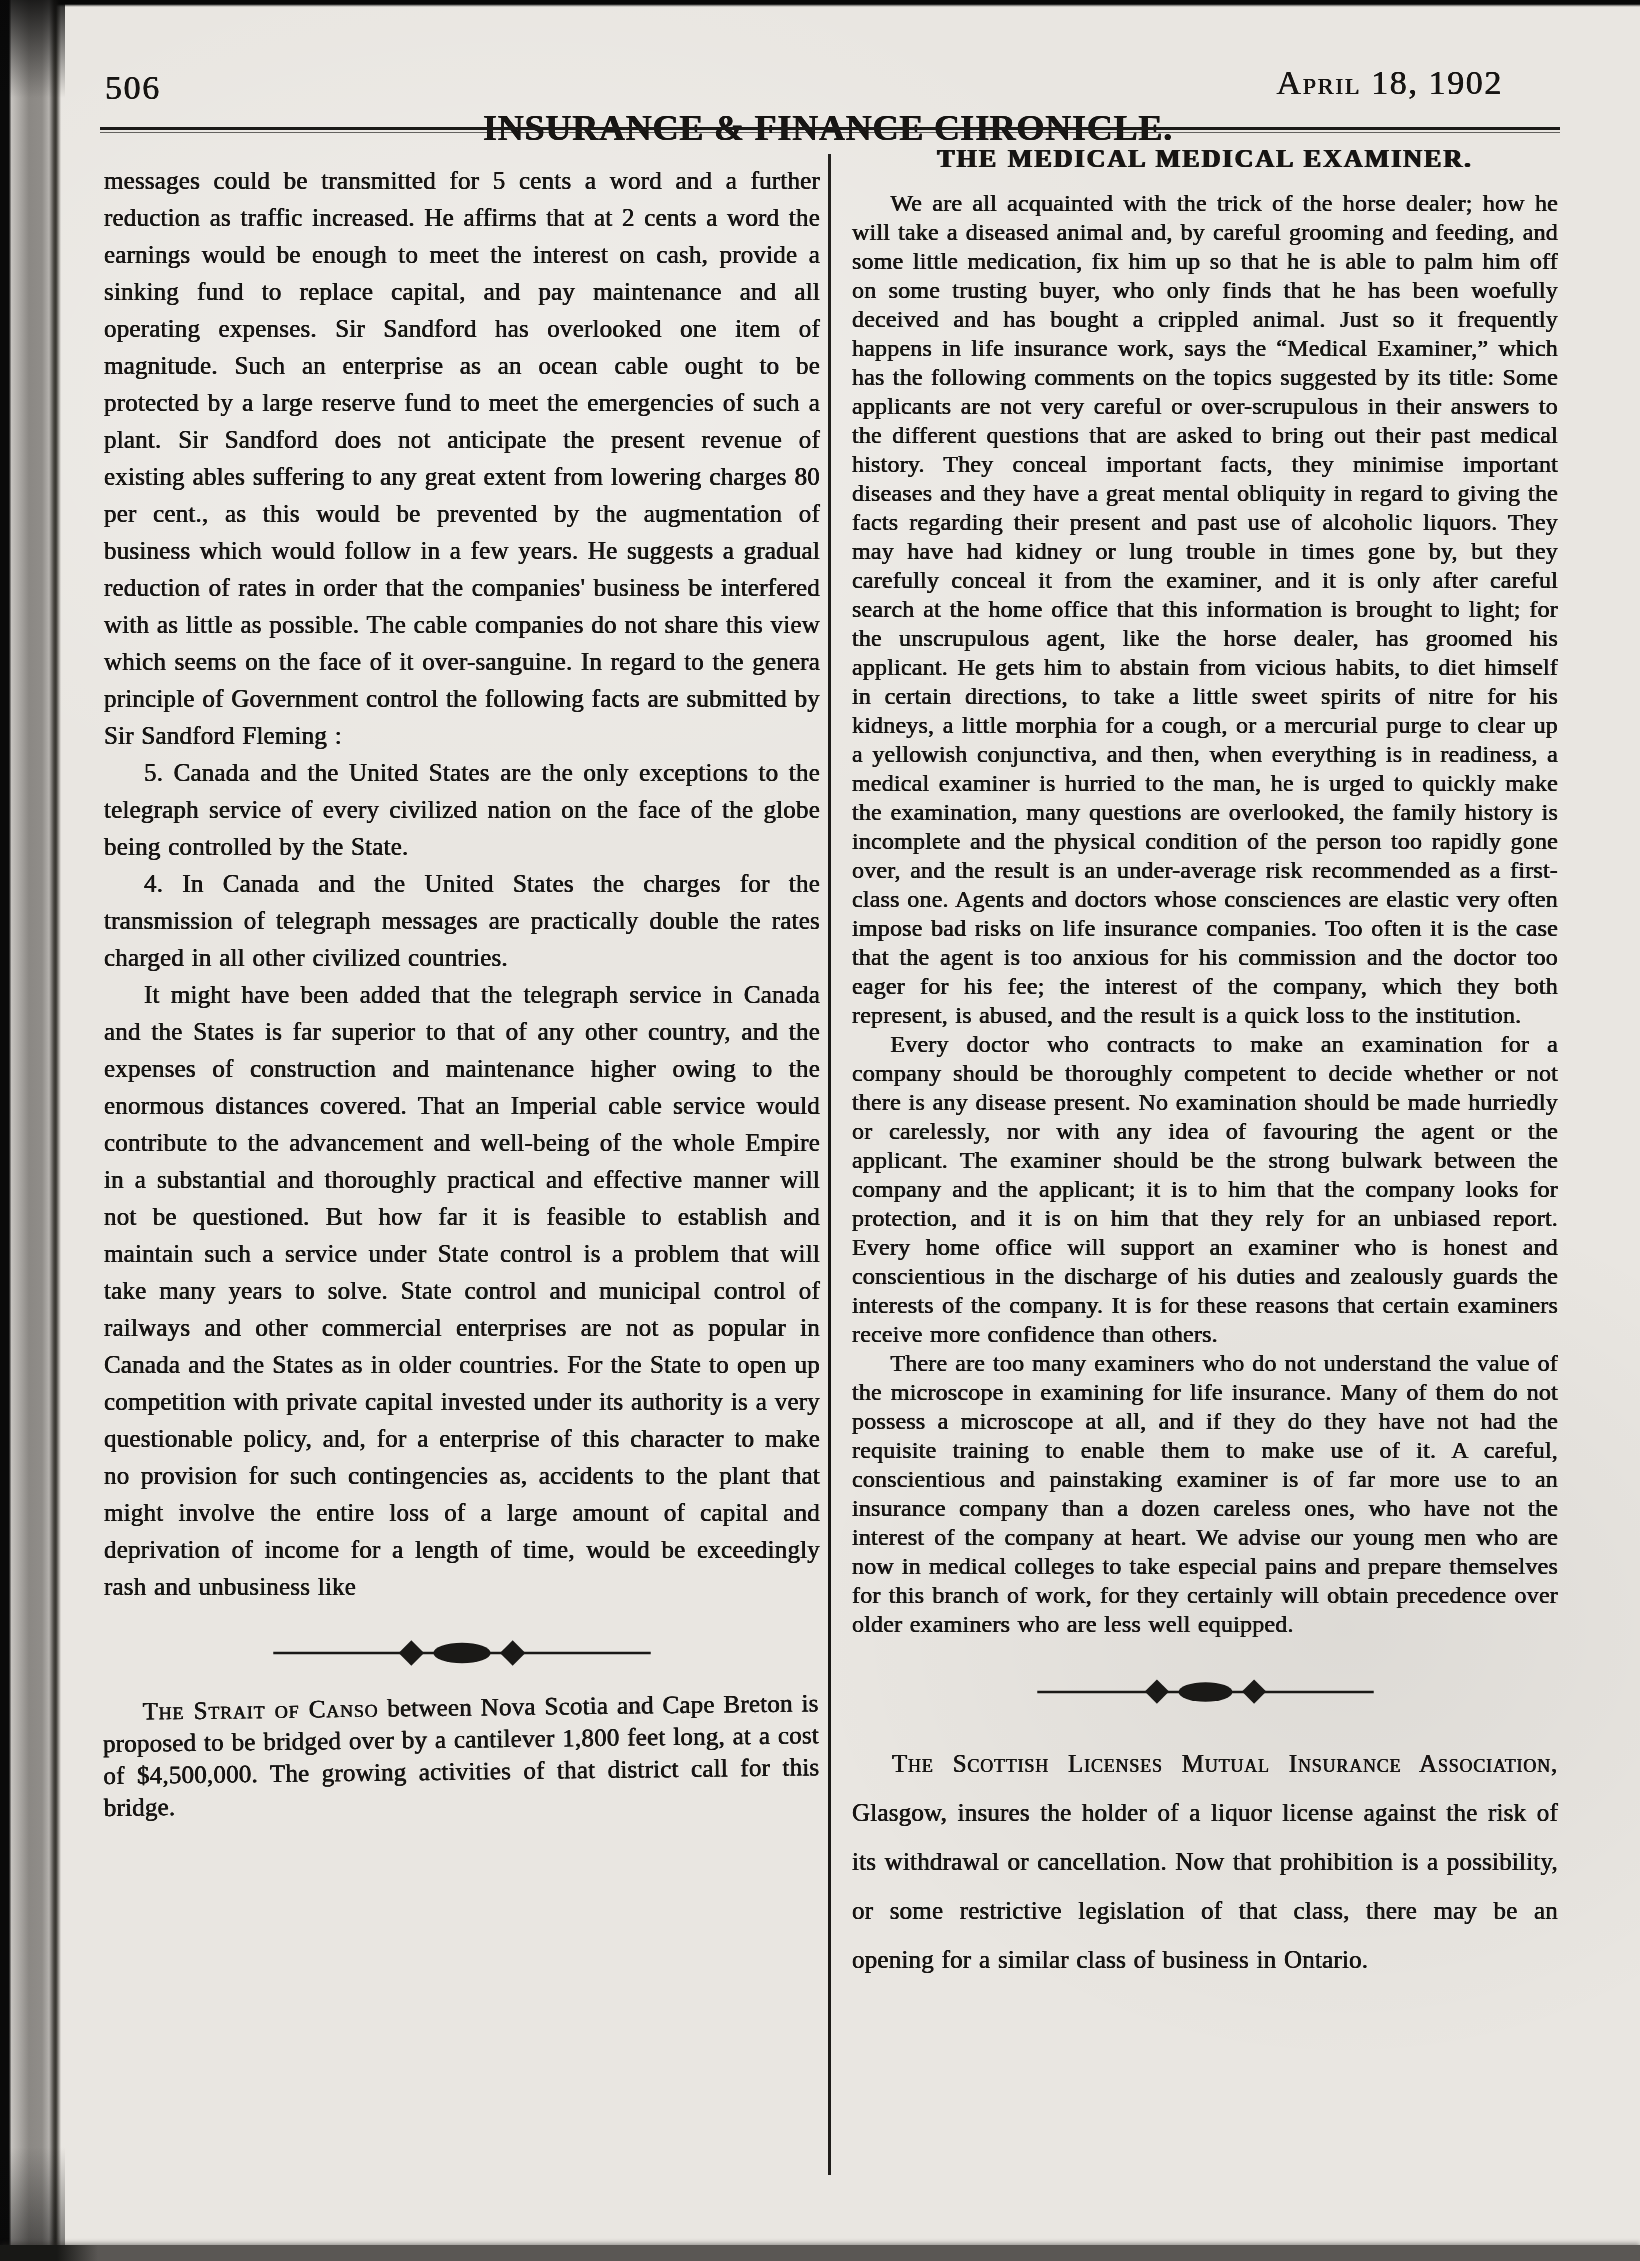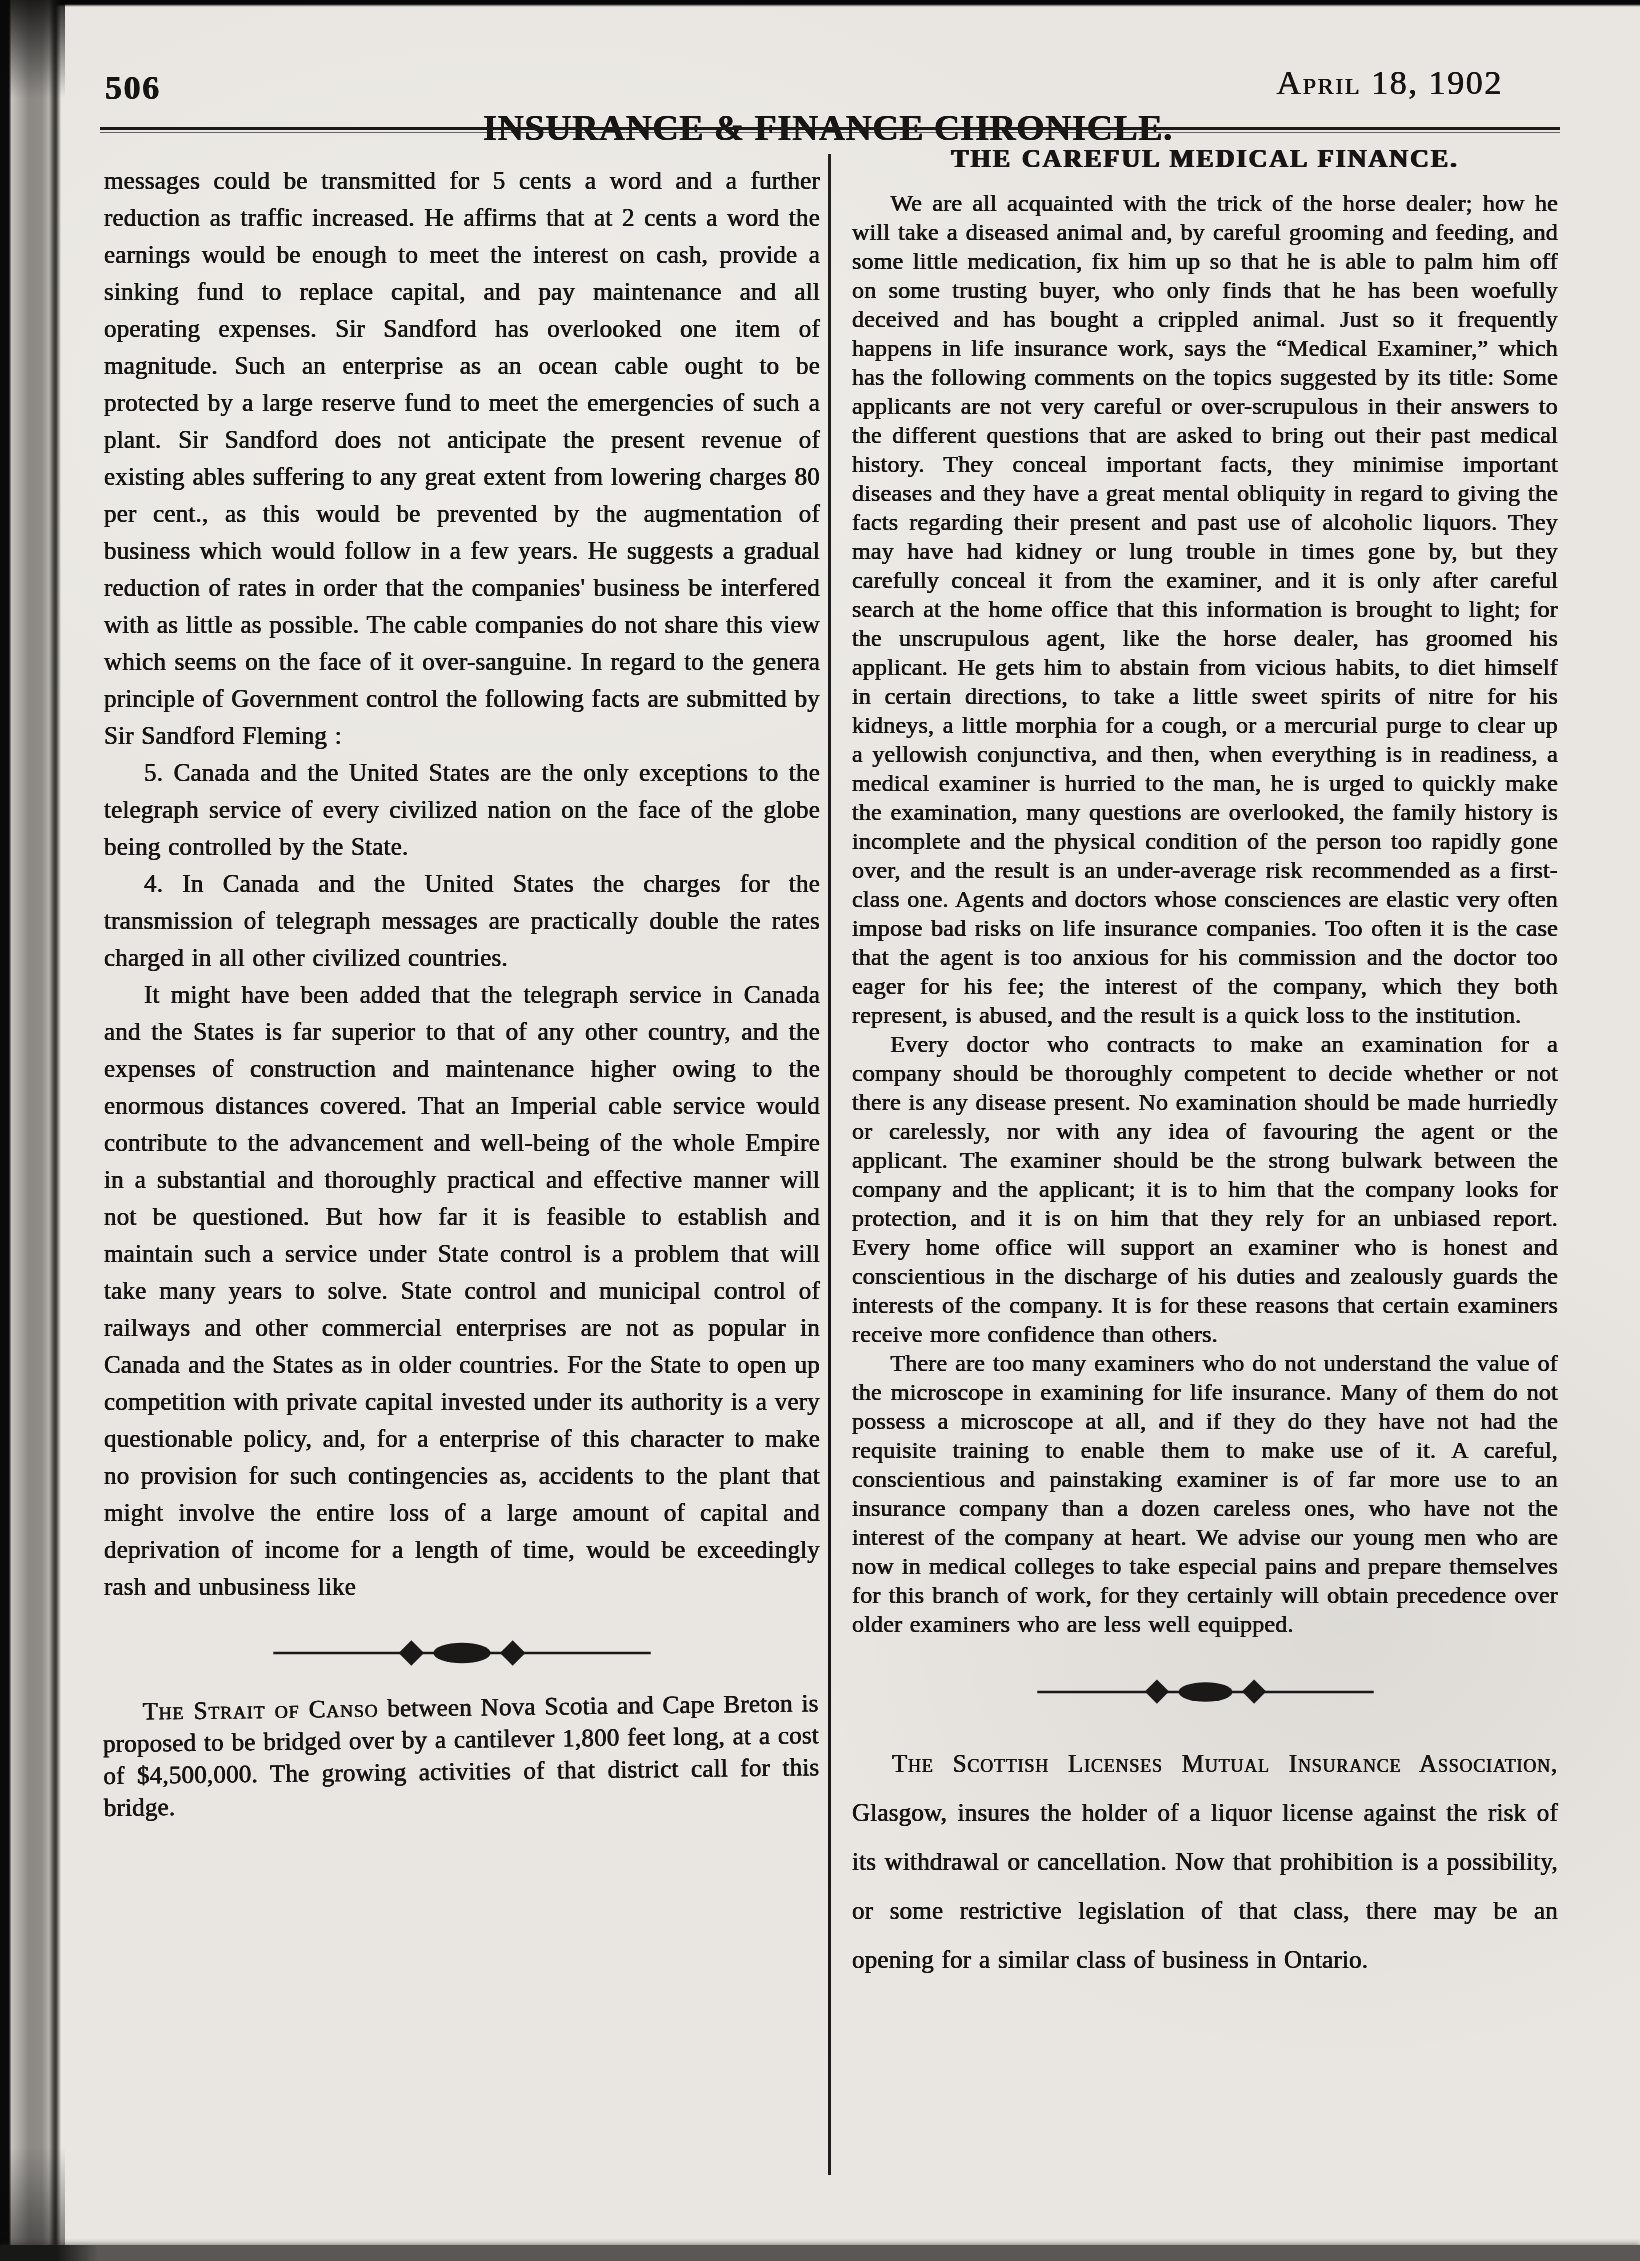--- a/index.html
+++ b/index.html
@@ -37,21 +37,21 @@
     background: linear-gradient(180deg, #070707 0 4.1px, rgba(7,7,7,0.35) 5.7px, rgba(7,7,7,0));
   }
   .edge-bottom {
     position: absolute; bottom: 0; left: 0; right: 0; height: 16.3px;
     background: linear-gradient(90deg, #181816 0 57px, #5a5754 98px, #5a5754);
     box-shadow: 0 -2.5px 4.9px rgba(40,38,35,0.45);
   }
   
   .page-number {
     position: absolute; left: 105px; top: 69px;
-    font-size: 34px; font-weight: bold; letter-spacing: 1.6px;
+    font-size: 34px; font-weight: normal; letter-spacing: 1.6px;
     text-shadow: 0 0 0.8px rgba(20,18,16,0.8);
   }
   .masthead {
     position: absolute; left: 65px; right: 49px; top: 67px;
     text-align: center;
     font-size: 36px; font-weight: bold; letter-spacing: 0.8px;
     text-shadow: 0 0 0.8px rgba(20,18,16,0.8);
     margin-top: 40px;
   }
   .issue-date {
@@ -125,21 +125,21 @@
         <ellipse cx="235" cy="17" rx="35" ry="12.5" fill="#1a1917"></ellipse>
         <rect x="162" y="6" width="22" height="22" transform="rotate(45 173 17)" fill="#1a1917"></rect>
         <rect x="286" y="6" width="22" height="22" transform="rotate(45 297 17)" fill="#1a1917"></rect>
       </svg>
     </div>
 
     <p class="t-note-l ink indent tilt"><span class="smallcaps">The Strait of Canso</span> <span>between Nova Scotia and Cape Breton is proposed to be bridged over by a cantilever 1,800 feet long, at a cost of $4,500,000. The growing activities of that district call for this bridge.</span></p>
   </div>
 
   <div class="col-right">
-    <p class="article-heading">THE CAREFUL MEDICAL FINANCE.</p>
+    <p class="article-heading">THE MEDICAL MEDICAL EXAMINER.</p>
 
     <p class="t-md ink indent">We are all acquainted with the trick of the horse dealer; how he will take a diseased animal and, by careful grooming and feeding, and some little medication, fix him up so that he is able to palm him off on some trusting buyer, who only finds that he has been woefully deceived and has bought a crippled animal.  Just so it frequently happens in life insurance work, says the “Medical Examiner,” which has the following comments on the topics suggested by its title: Some applicants are not very careful or over-scrupulous in their answers to the different questions that are asked to bring out their past medical history.  They conceal important facts, they minimise important diseases and they have a great mental obliquity in regard to giving the facts regarding their present and past use of alcoholic liquors.  They may have had kidney or lung trouble in times gone by, but they carefully conceal it from the examiner, and it is only after careful search at the home office that this information is brought to light; for the unscrupulous agent, like the horse dealer, has groomed his applicant.  He gets him to abstain from vicious habits, to diet himself in certain directions, to take a little sweet spirits of nitre for his kidneys, a little morphia for a cough, or a mercurial purge to clear up a yellowish conjunctiva, and then, when everything is in readiness, a medical examiner is hurried to the man, he is urged to quickly make the examination, many questions are overlooked, the family history is incomplete and the physical condition of the person too rapidly gone over, and the result is an under-average risk recommended as a first-class one.   Agents and doctors whose consciences are elastic very often impose bad risks on life insurance companies.  Too often it is the case that the agent is too anxious for his commission and the doctor too eager for his fee; the interest of the company, which they both represent, is abused, and the result is a quick loss to the institution.</p>
     <p class="t-md ink indent">Every doctor who contracts to make an examination for a company should be thoroughly competent to decide whether or not there is any disease present.  No examination should be made hurriedly or carelessly, nor with any idea of favouring the agent or the applicant.  The examiner should be the strong bulwark between the company and the applicant; it is to him that the company looks  for protection, and it is on him that they rely for an unbiased report.  Every home office will support an examiner who is honest and conscientious in the discharge of his duties and zealously guards the interests of the company.  It is for these reasons that certain examiners receive more confidence than others.</p>
     <p class="t-md ink indent">There are too many examiners who do not understand the value of the microscope in examining for life insurance.  Many of them do not possess a microscope at all, and if they do they have not had the requisite training to enable them to make use of it.  A careful, conscientious and painstaking examiner is of far more use to an insurance company than a dozen careless ones, who have not the interest of the company at heart. We advise our young men who are now in medical colleges to take especial pains  and prepare themselves for this branch of work, for they certainly will obtain precedence over older examiners who are less well equipped.</p>
 
     <div class="ornament-row right-orn">
       <svg width="343" height="28" viewBox="0 0 420 34">
         <line x1="4" y1="17" x2="416" y2="17" stroke="#1a1917" stroke-width="3.2"></line>
         <ellipse cx="210" cy="17" rx="33" ry="12" fill="#1a1917"></ellipse>
         <rect x="140" y="6" width="21" height="21" transform="rotate(45 150.5 16.5)" fill="#1a1917"></rect>

